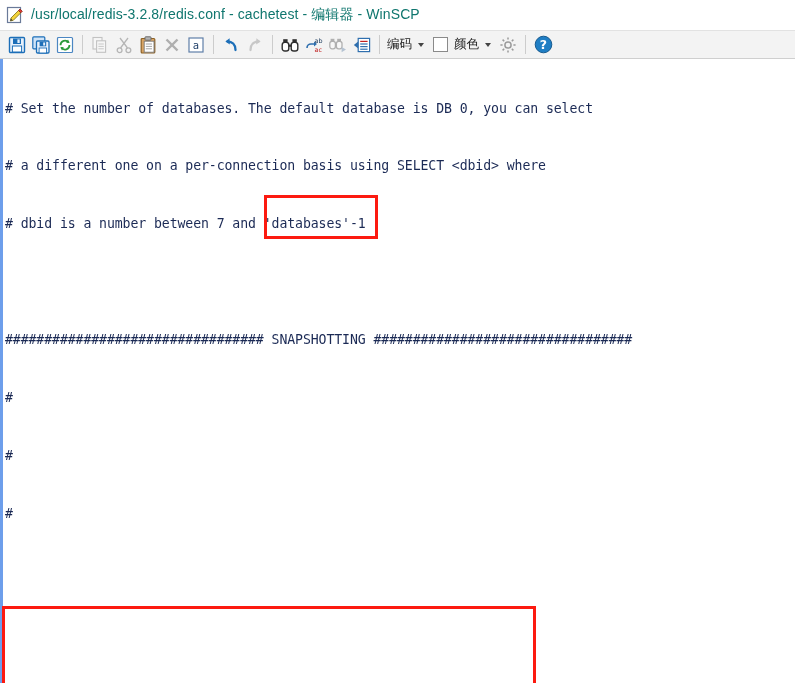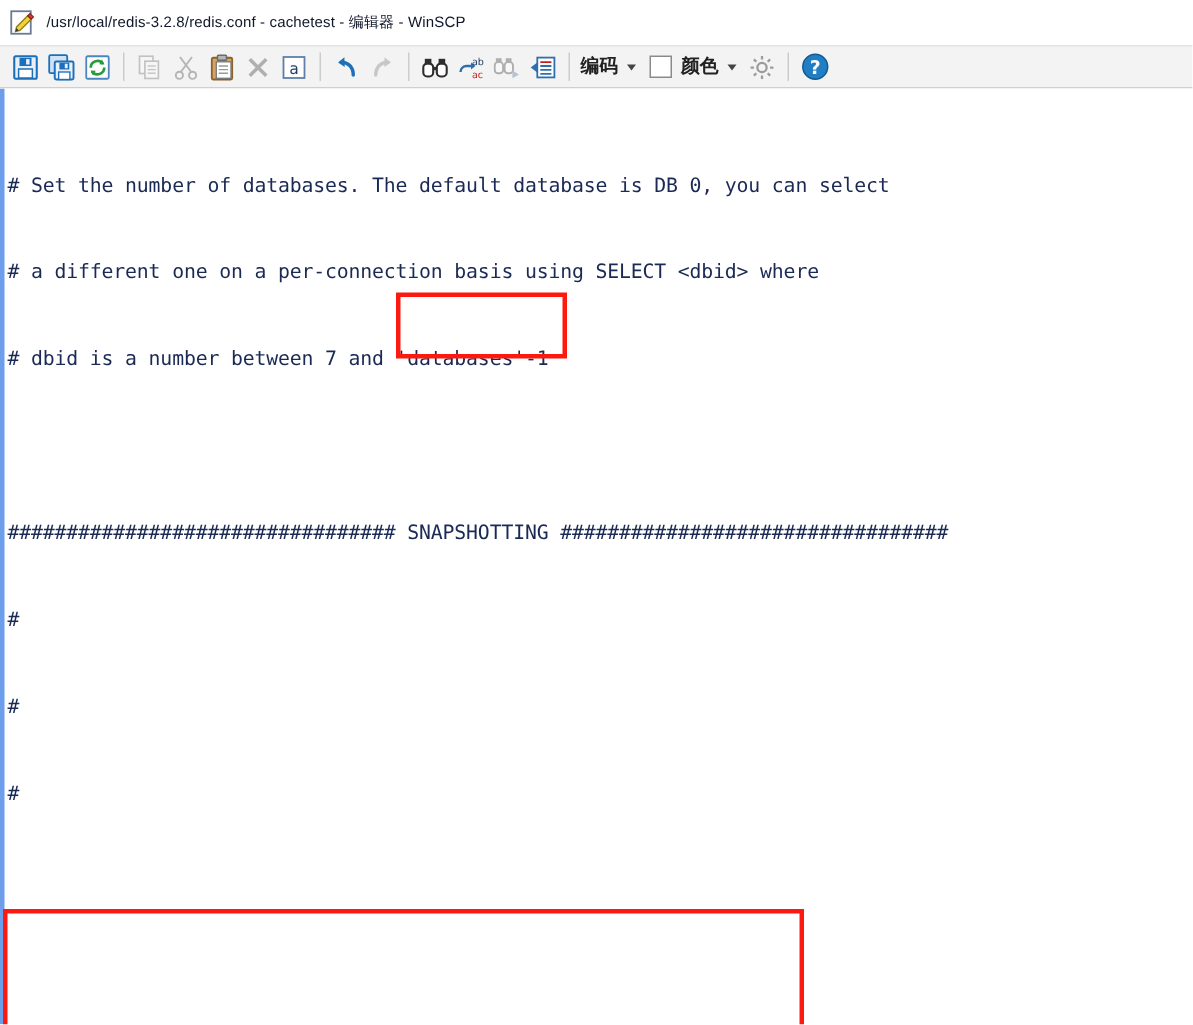--- a/index.html
+++ b/index.html
@@ -25,22 +25,22 @@
     box-sizing: border-box;
   }
   .title-icon {
     width: 18px;
     height: 18px;
     margin-right: 7px;
     flex: none;
     position: relative;
   }
   .title-text {
-    font-size: 10px;
-    color: #0f172a;
+    font-size: 14px;
+    color: #0f766e;
     white-space: nowrap;
     letter-spacing: 0.1px;
   }
 
   
   .toolbar {
     height: 29px;
     display: flex;
     align-items: center;
     background: #f3f3f3;
@@ -62,21 +62,20 @@
     height: 19px;
     background: #cccccc;
     margin: 0 5px;
     flex: none;
   }
   .tb-label {
     font-size: 12.5px;
     color: #222;
     padding: 0 2px;
     white-space: nowrap;
-    font-weight: bold;
   }
   .tb-caret {
     width: 0; height: 0;
     border-left: 3.5px solid transparent;
     border-right: 3.5px solid transparent;
     border-top: 4px solid #444;
     margin: 0 5px 0 4px;
     flex: none;
   }
   .color-swatch {
@@ -106,21 +105,20 @@
     left: 5px;
     top: 1px;
     right: 0;
     bottom: 0;
     font-family: "DejaVu Sans Mono", "Liberation Mono", monospace;
     font-size: 13.2px;
     line-height: 19.3px;
     color: #1b2a55;
     white-space: pre;
     letter-spacing: -0.1px;
-    margin-top: 16px;
   }
   .editor .ln { height: 19.3px; }
 
   
   .redbox {
     position: absolute;
     border: 3px solid #fc1a10;
     box-sizing: border-box;
     pointer-events: none;
     background: transparent;

